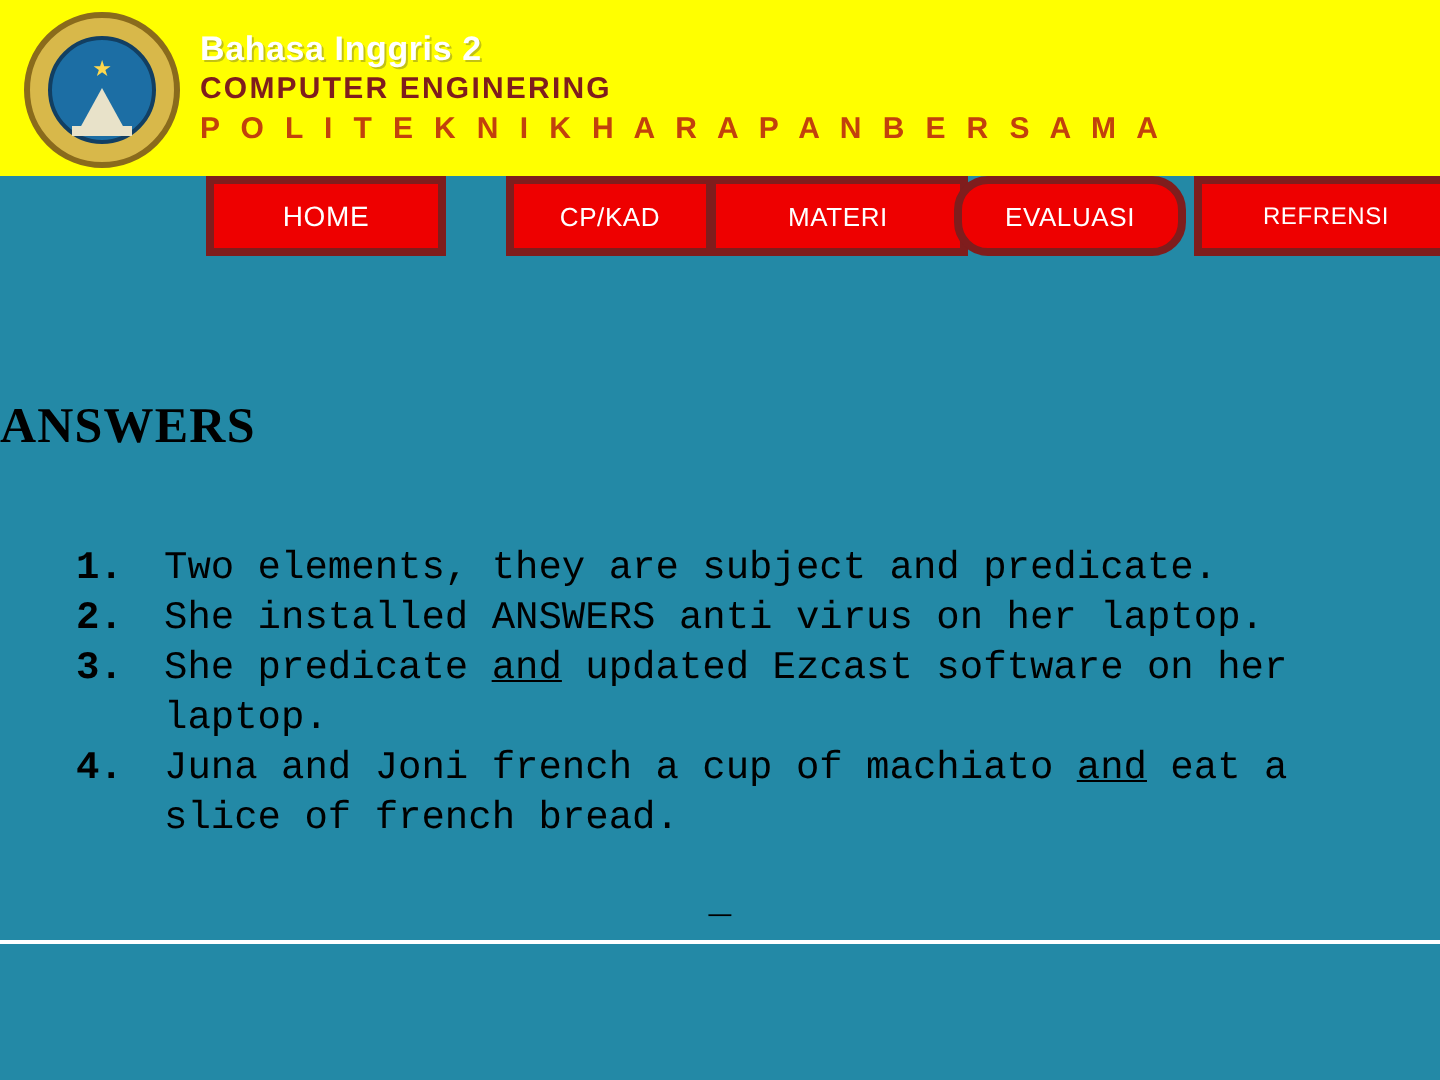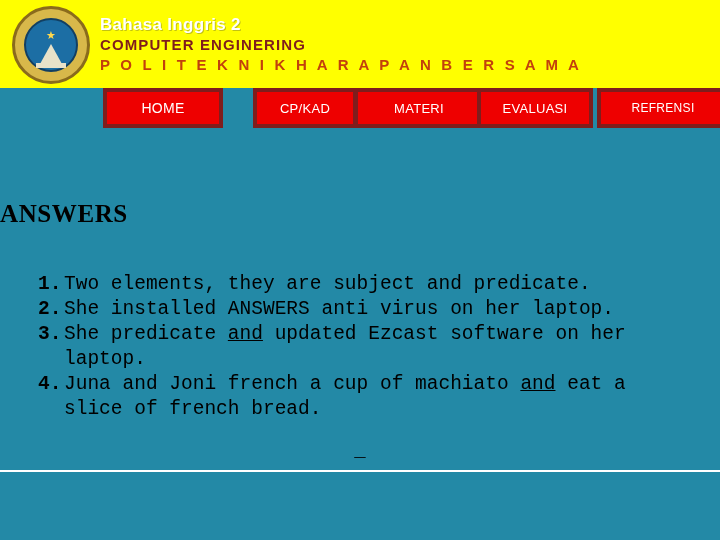--- a/index.html
+++ b/index.html
@@ -125,21 +125,21 @@
     display: flex;
     align-items: center;
     justify-content: center;
     font-size: 13px;
     letter-spacing: 0.3px;
     cursor: pointer;
   }
   .nav-btn.b0 { left: 103px;  width: 120px; font-size: 14px; }
   .nav-btn.b1 { left: 227px;  width: 104px; margin-left: 26px; }
   .nav-btn.b2 { left: 354px;  width: 130px; }
-  .nav-btn.b3 { left: 477px;  width: 116px; }
+  .nav-btn.b3 { left: 477px;  width: 116px; border-radius: 17px; }
   .nav-btn.b4 { left: 597px;  width: 132px; font-size: 12px; }
 
   
   .answers-title {
     position: absolute;
     left: 0;
     top: 200px;
     width: 720px;
     font-family: "Liberation Serif", serif;
     font-size: 25px;
@@ -164,20 +164,21 @@
     white-space: pre;
   }
   .answer-num {
     width: 26px;
     flex: 0 0 26px;
     font-weight: bold;
   }
   .answer-text {
     flex: 1 1 auto;
     white-space: pre-wrap;
+    margin-left: 18px;
   }
   .u { text-decoration: underline; text-align: right; }
 
   .dash {
     position: absolute;
     left: 0;
     top: 440px;
     width: 720px;
     text-align: center;
     font-family: "Liberation Mono", monospace;

